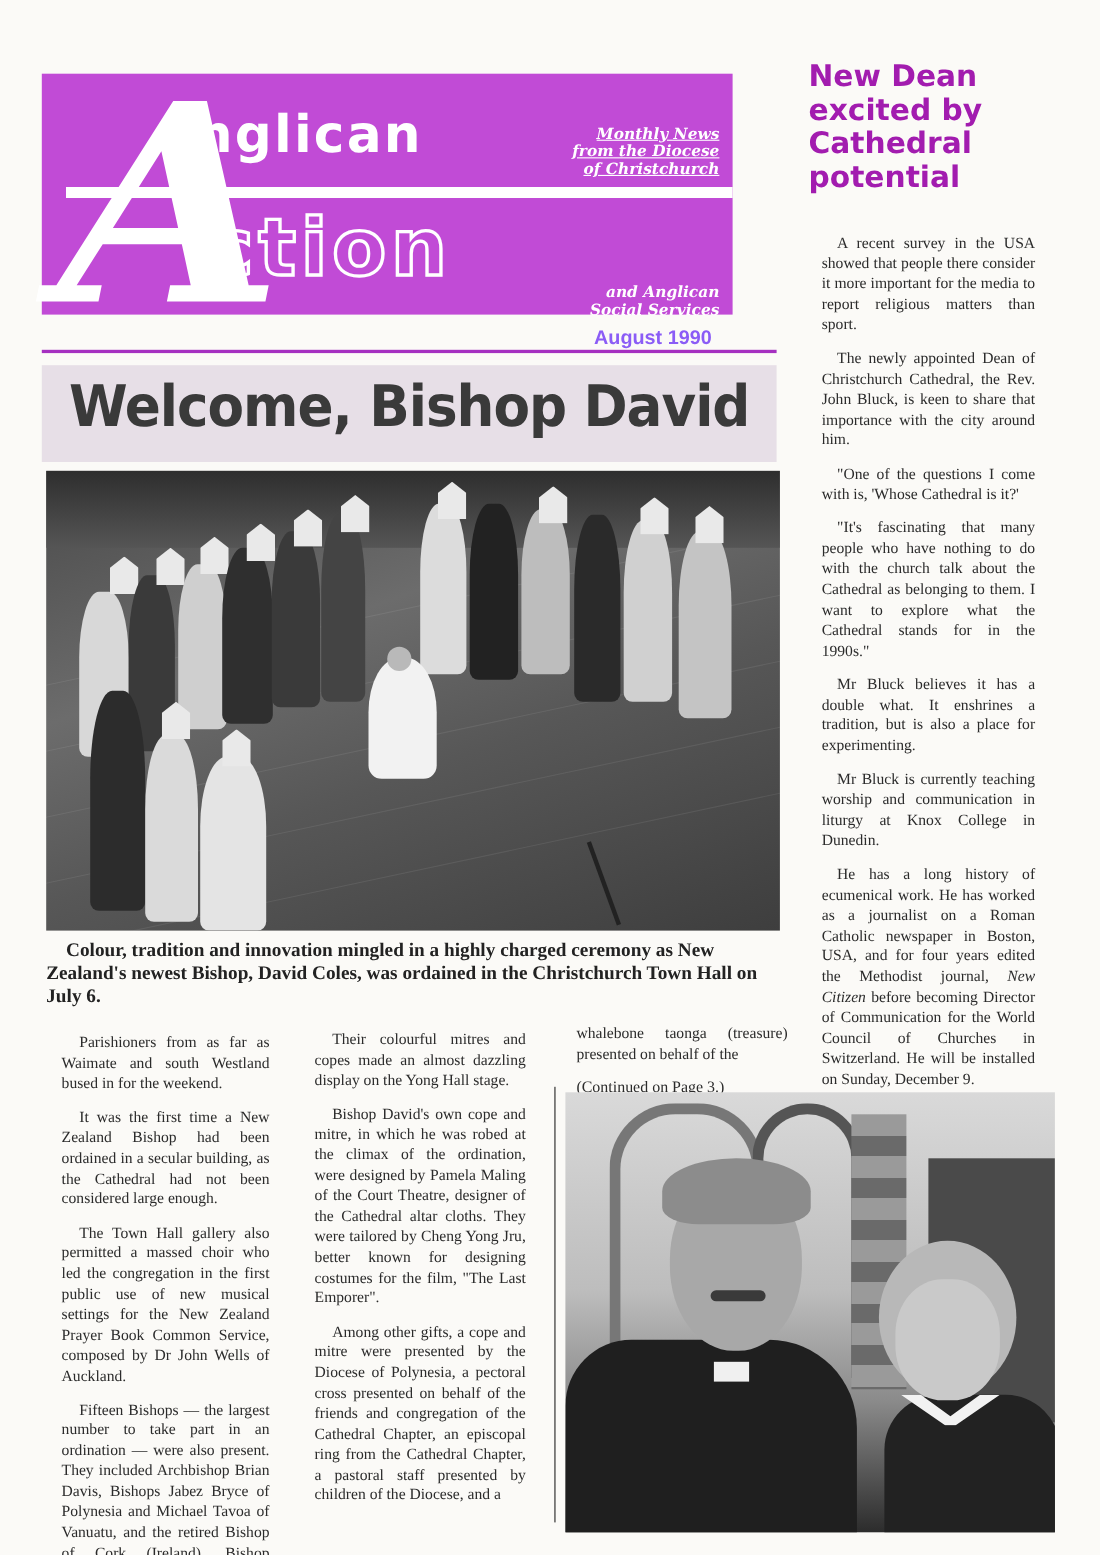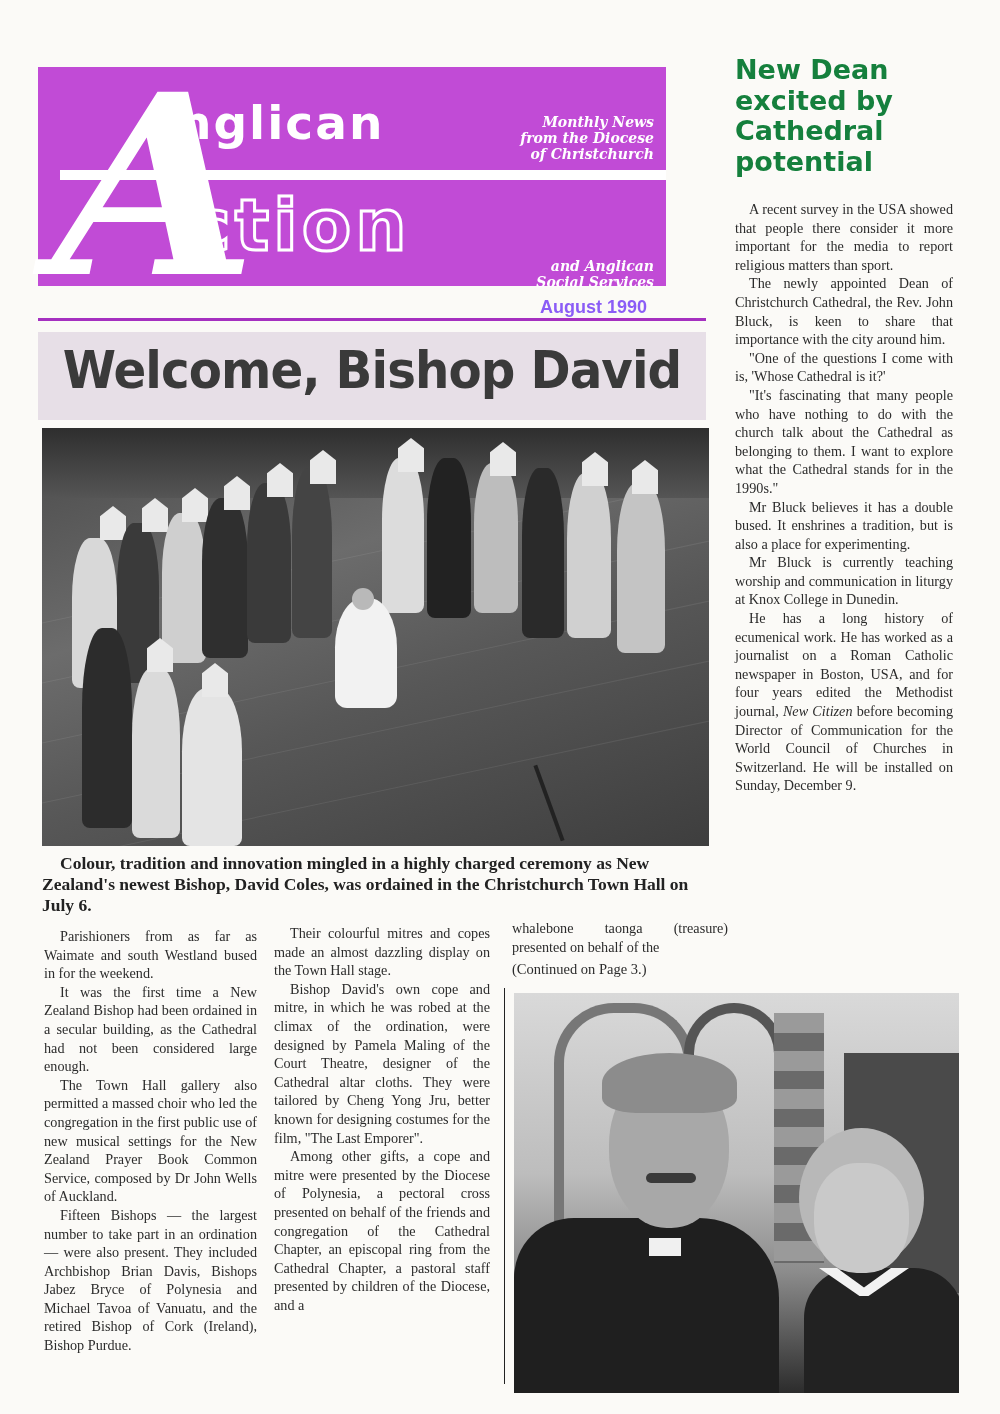--- a/index.html
+++ b/index.html
@@ -27,21 +27,21 @@
       left: 22px; top: 103px; width: 606px; height: 10px; background: #fff;
     }
     #word-ction {
       left: 150px; top: 122px; font-size: 72px; line-height: 1; letter-spacing: 4px;
       color: transparent; -webkit-text-stroke: 3px #fff;
     }
     .mast-tag {
       position: absolute; color: #fff; font-style: italic; font-weight: bold;
       font-size: 14px; line-height: 16px; text-align: right; right: 12px;
     }
-    #tag1 { top: 47px; }
+    #tag1 { top: 47px; text-decoration: underline; }
     #tag2 { top: 144px; margin-top: 47px; }
 
     #issue-date {
       left: 540px; top: 297px; font-size: 18px; font-weight: bold; color: #8b5cf6;
       font-family: Liberation Sans, sans-serif;
     }
     #purple-rule {
       left: 38px; top: 318px; width: 668px; height: 3px; background: #a530c0;
     }
     #headline-band {
@@ -69,32 +69,32 @@
       left: 42px; top: 853px; width: 680px; font-family: "Liberation Serif", serif;
       font-weight: bold; font-size: 17.5px; line-height: 21px; color: #222;
     }
     #lead-caption .indent { display: inline-block; width: 18px; }
 
     
     .col {
       position: absolute; font-size: 14.2px; line-height: 18.6px; text-align: justify;
       font-family: "Liberation Serif", serif; color: #2b2b2b;
     }
-    .col p { margin: 0; text-indent: 16px; }
+    .col p { margin: 12px; text-indent: 16px; }
     #col1 { left: 44px; top: 927px; width: 213px; }
     #col2 { left: 274px; top: 924px; width: 216px; }
     #col3 { left: 512px; top: 919px; width: 216px; }
     #col3 .cont { font-weight: normal; text-indent: 0; margin-top: 4px; font-size: 14.5px; }
     #col-rule { left: 504px; top: 988px; width: 1px; height: 396px; background: #222; }
 
     
     #dean-headline {
       left: 735px; top: 55px; width: 240px;
       font-family: "DejaVu Sans", sans-serif; font-weight: bold; font-size: 27px;
-      line-height: 30.5px; color: #15803d;
+      line-height: 30.5px; color: #a21caf;
     }
     #col-right { left: 735px; top: 200px; width: 218px; }
     #col-right p { text-indent: 14px; }
     #col-right .caption-it { font-style: italic; margin-top: 8px; text-indent: 18px; text-align: left; }
 
     
     #bluck-photo {
       left: 514px; top: 993px; width: 445px; height: 400px; overflow: hidden;
       background: linear-gradient(180deg, #d9d9d9 0%, #bdbdbd 45%, #8b8b8b 70%, #2c2c2c 100%);
     }
@@ -176,40 +176,40 @@
 </div>
 
 <div id="col1" class="col">
   <p>Parishioners from as far as Waimate and south Westland bused in for the weekend.</p>
   <p>It was the first time a New Zealand Bishop had been ordained in a secular building, as the Cathedral had not been considered large enough.</p>
   <p>The Town Hall gallery also permitted a massed choir who led the congregation in the first public use of new musical settings for the New Zealand Prayer Book Common Service, composed by Dr John Wells of Auckland.</p>
   <p>Fifteen Bishops — the largest number to take part in an ordination — were also present. They included Archbishop Brian Davis, Bishops Jabez Bryce of Polynesia and Michael Tavoa of Vanuatu, and the retired Bishop of Cork (Ireland), Bishop Purdue.</p>
 </div>
 
 <div id="col2" class="col">
-  <p>Their colourful mitres and copes made an almost dazzling display on the Town Hall stage.</p>
+  <p>Their colourful mitres and copes made an almost dazzling display on the Yong Hall stage.</p>
   <p>Bishop David's own cope and mitre, in which he was robed at the climax of the ordination, were designed by Pamela Maling of the Court Theatre, designer of the Cathedral altar cloths. They were tailored by Cheng Yong Jru, better known for designing costumes for the film, "The Last Emporer".</p>
   <p>Among other gifts, a cope and mitre were presented by the Diocese of Polynesia, a pectoral cross presented on behalf of the friends and congregation of the Cathedral Chapter, an episcopal ring from the Cathedral Chapter, a pastoral staff presented by children of the Diocese, and a</p>
 </div>
 
 <div id="col3" class="col">
   <p style="text-indent:0">whalebone taonga (treasure) presented on behalf of the</p>
   <p class="cont">(Continued on Page 3.)</p>
 </div>
 
 <div id="col-rule" class="abs"></div>
 
 <div id="dean-headline" class="abs">New Dean excited by Cathedral potential</div>
 
 <div id="col-right" class="col">
   <p>A recent survey in the USA showed that people there consider it more important for the media to report religious matters than sport.</p>
   <p>The newly appointed Dean of Christchurch Cathedral, the Rev. John Bluck, is keen to share that importance with the city around him.</p>
   <p>"One of the questions I come with is, 'Whose Cathedral is it?'</p>
   <p>"It's fascinating that many people who have nothing to do with the church talk about the Cathedral as belonging to them. I want to explore what the Cathedral stands for in the 1990s."</p>
-  <p>Mr Bluck believes it has a double bused. It enshrines a tradition, but is also a place for experimenting.</p>
+  <p>Mr Bluck believes it has a double what. It enshrines a tradition, but is also a place for experimenting.</p>
   <p>Mr Bluck is currently teaching worship and communication in liturgy at Knox College in Dunedin.</p>
   <p><span>He has a long history of ecumenical work. He has worked as a journalist on a Roman Catholic newspaper in Boston, USA, and for four years edited the Methodist journal, </span><i>New Citizen</i><span> before becoming Director of Communication for the World Council of Churches in Switzerland. He will be installed on Sunday, December 9.</span></p>
 </div>
 
 <div id="bluck-photo" class="abs" title="The Rev. John Bluck in clerical collar with his wife Elizabeth in front of a stone cathedral doorway">
   <div class="arch" style="left:40px;top:10px;width:120px;height:260px;"></div>
   <div class="arch" style="left:170px;top:10px;width:80px;height:240px;border-color:#555;"></div>
   <div class="abs" style="left:260px;top:20px;width:50px;height:250px;background:repeating-linear-gradient(180deg,#9a9a9a 0 20px,#6a6a6a 20px 38px);"></div>
   <div class="abs" style="left:330px;top:60px;width:115px;height:240px;background:#4a4a4a;"></div>
 

